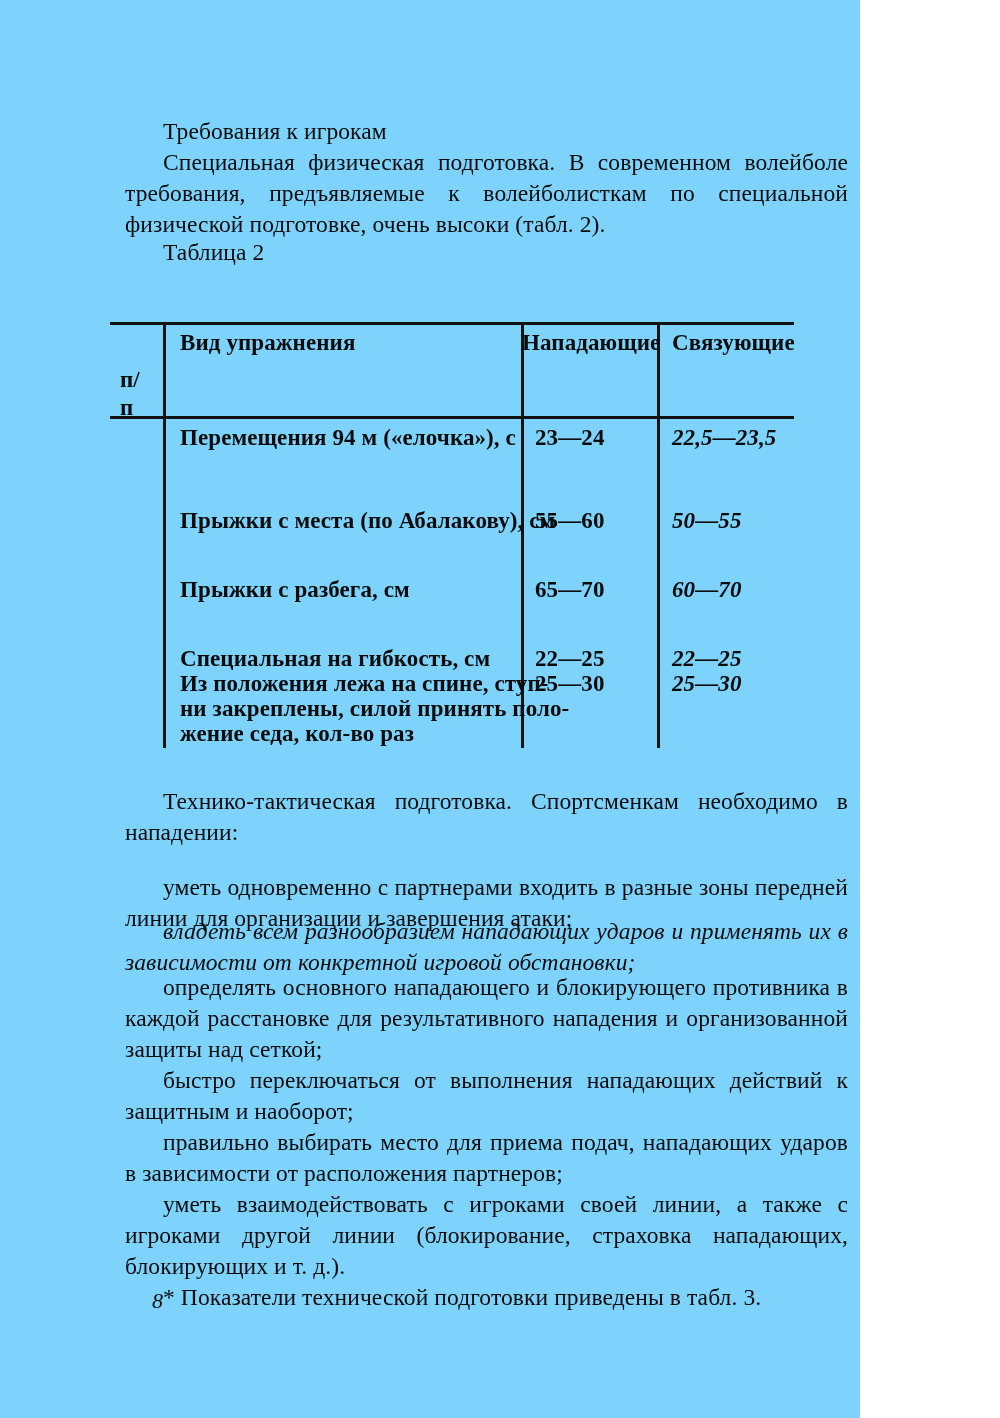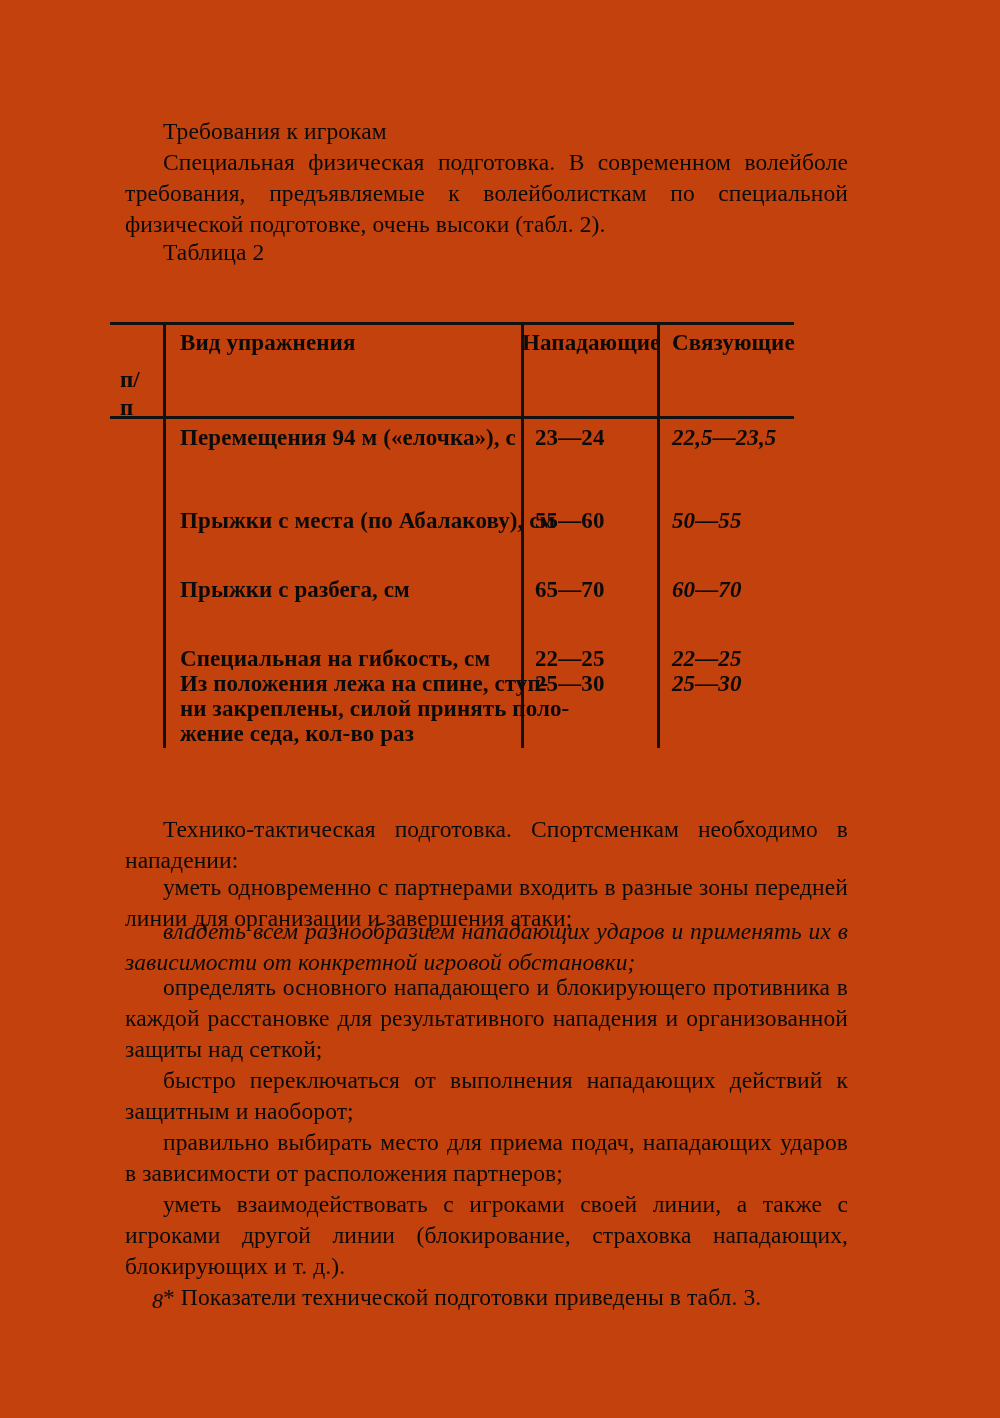--- a/index.html
+++ b/index.html
@@ -12,23 +12,23 @@
     height: 1418px;
     position: relative;
     font-family: "Liberation Serif", "DejaVu Serif", serif;
     color: #0b0b0b;
     overflow: hidden;
   }
 
   .page {
     position: absolute;
     left: 0; top: 0;
-    width: 1000px;
+    width: 860px;
     height: 1418px;
-    background: #c2410c;
+    background: #7dd3fc;
   }
 
   p.para {
     margin: 0;
     font-size: 23.5px;
     line-height: 31px;
     text-align: justify;
     text-justify: inter-word;
     text-indent: 38px;
     letter-spacing: 0.1px;
@@ -144,21 +144,21 @@
     <div class="cell r-a row3">22—25</div>
     <div class="cell r-b row3">22—25</div>
 
     <div class="cell r-name row4">Из положения лежа на спине, ступ-
 ни закреплены, силой принять поло-
 жение седа, кол-во раз</div>
     <div class="cell r-a row4">25—30</div>
     <div class="cell r-b row4">25—30</div>
   </div>
 
-  <div class="blk" style="top:786px;margin-top:28px;">
+  <div class="blk" style="top:786px;">
     <p class="para">Технико-тактическая подготовка. Спортсменкам необходимо в нападении:</p>
   </div>
 
   <div class="blk" style="top:872px;">
     <p class="para">уметь одновременно с партнерами входить в разные зоны передней линии для организации и завершения атаки;</p>
   </div>
 
   <div class="blk" style="top:916px;font-style:italic;">
     <p class="para">владеть всем разнообразием нападающих ударов и применять их в зависимости от конкретной игровой обстановки;</p>
   </div>

